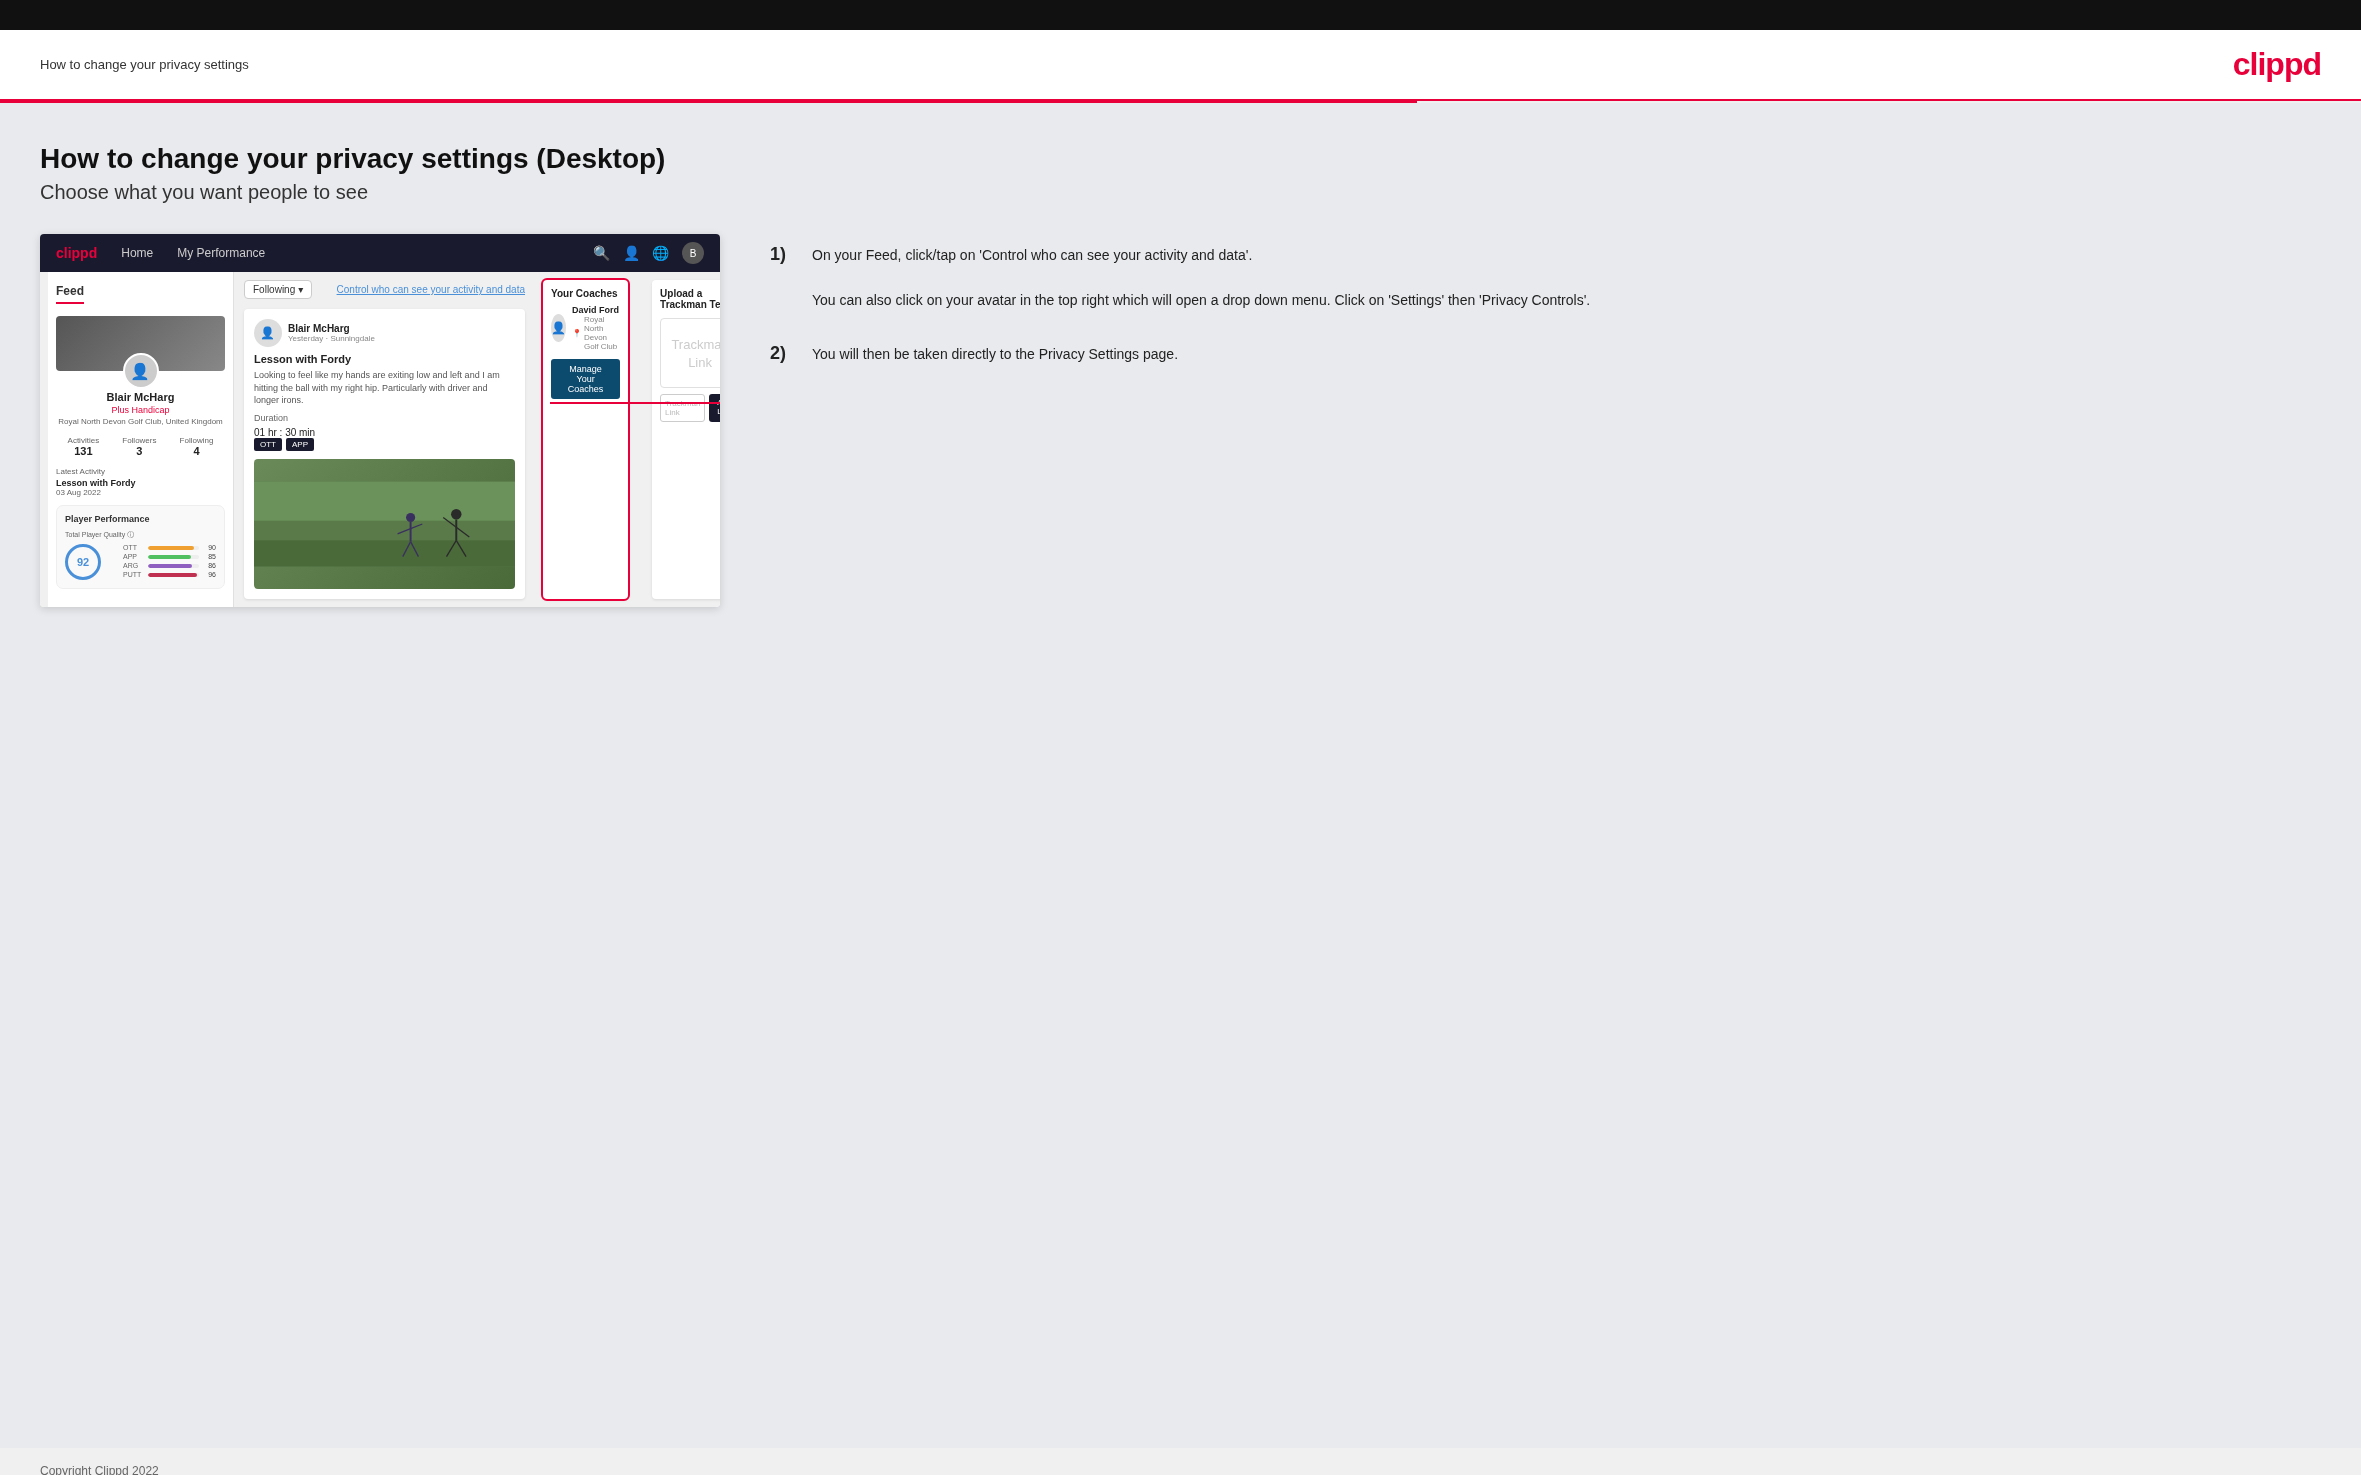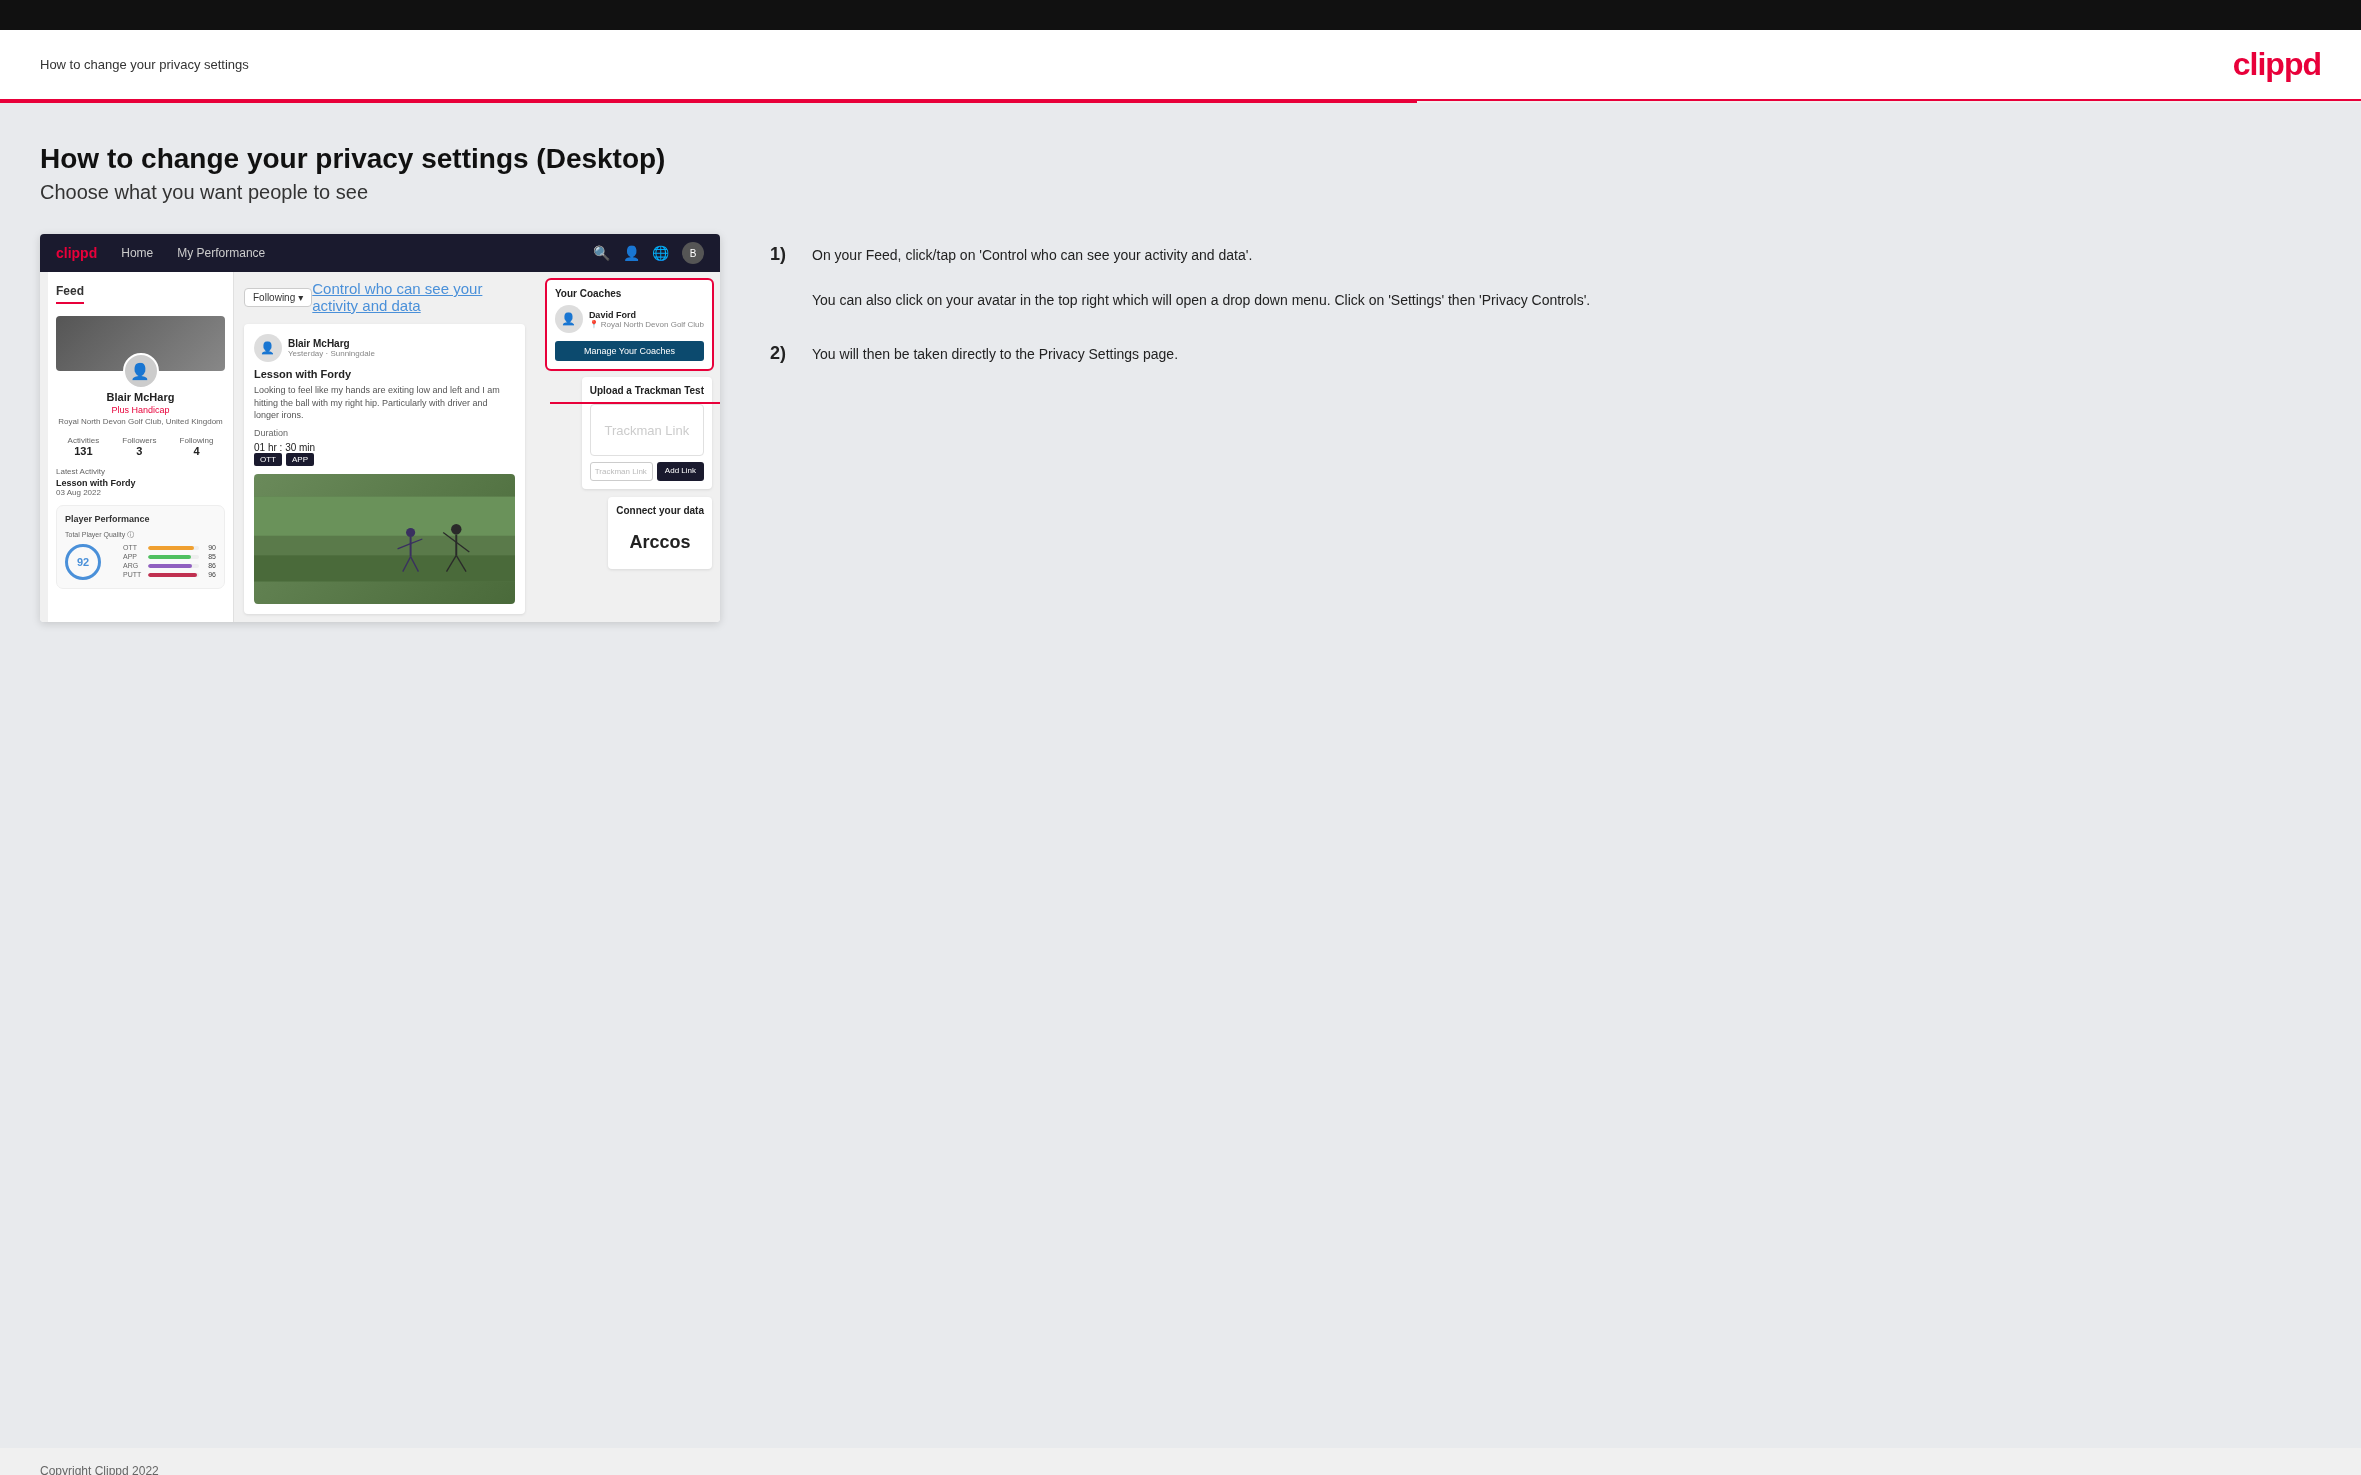--- a/index.html
+++ b/index.html
@@ -283,21 +283,21 @@
       border: 1px solid #ccc;
       border-radius: 4px;
       padding: 3px 8px;
       font-size: 10px;
       color: #333;
       display: flex;
       align-items: center;
       gap: 3px;
     }
     .control-link {
-      font-size: 15px;
+      font-size: 10px;
       color: #4a90d9;
       text-decoration: underline;
     }
 
     .feed-post {
       background: #fff;
       border-radius: 4px;
       padding: 10px;
       box-shadow: 0 1px 3px rgba(0,0,0,0.1);
     }
@@ -370,23 +370,22 @@
       justify-content: flex-end;
       position: relative;
     }
 
     
     .app-right {
       width: 185px;
       flex-shrink: 0;
       padding: 8px;
       display: flex;
-      flex-direction: column;
-      gap: 8px;
-      align-items: flex-end;
+      flex-direction: row;
+      gap: 24px;
     }
 
     
     .coaches-card {
       background: #fff;
       border-radius: 4px;
       padding: 8px;
       box-shadow: 0 1px 3px rgba(0,0,0,0.1);
       outline: 2px solid #e8003a;
     }

